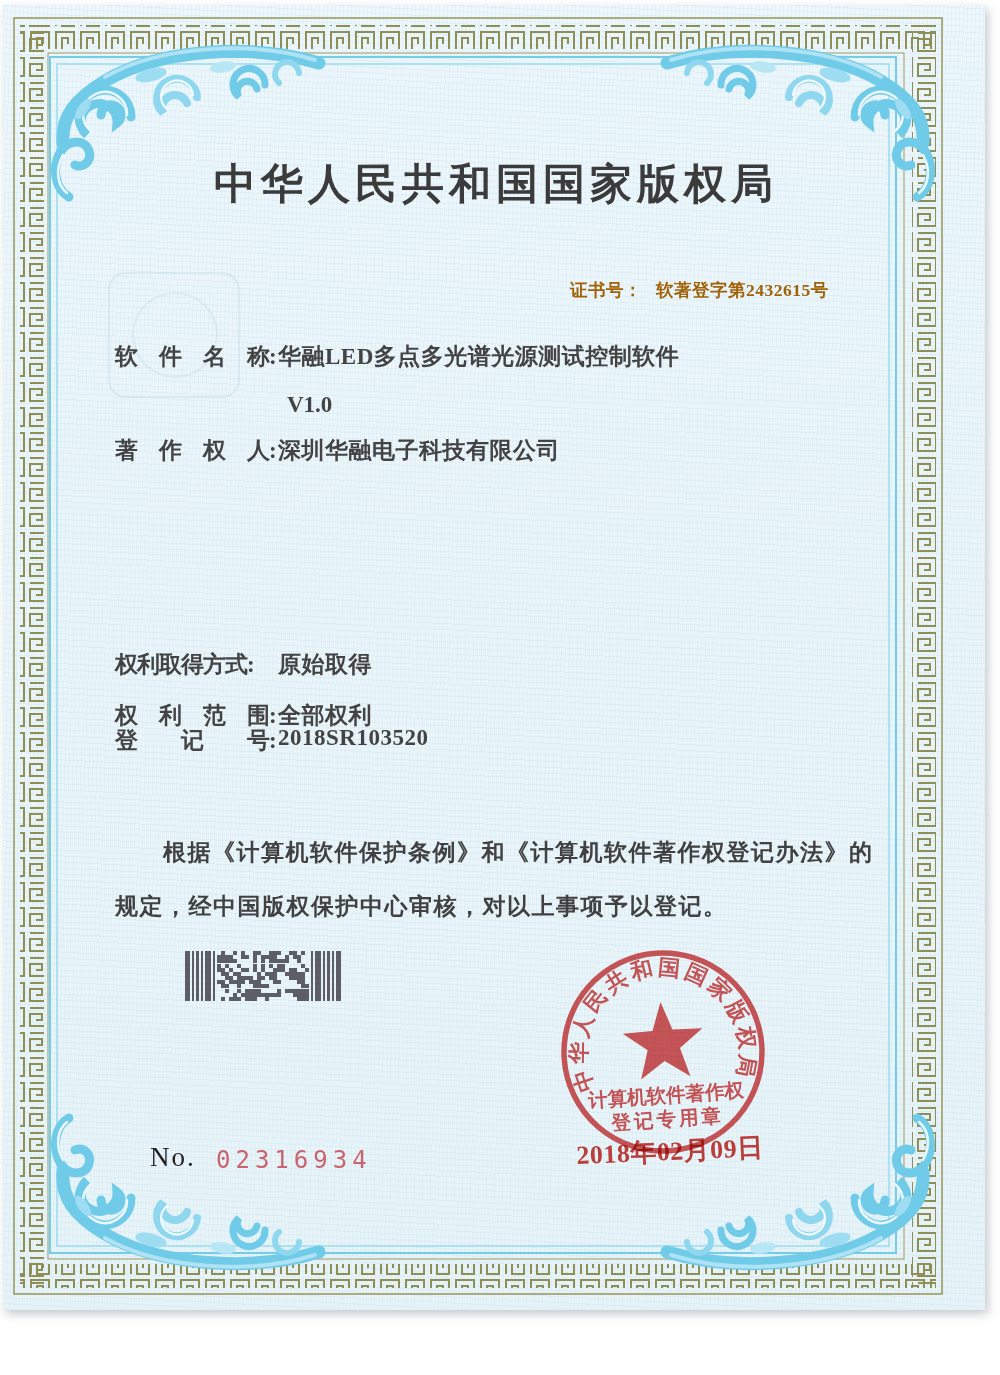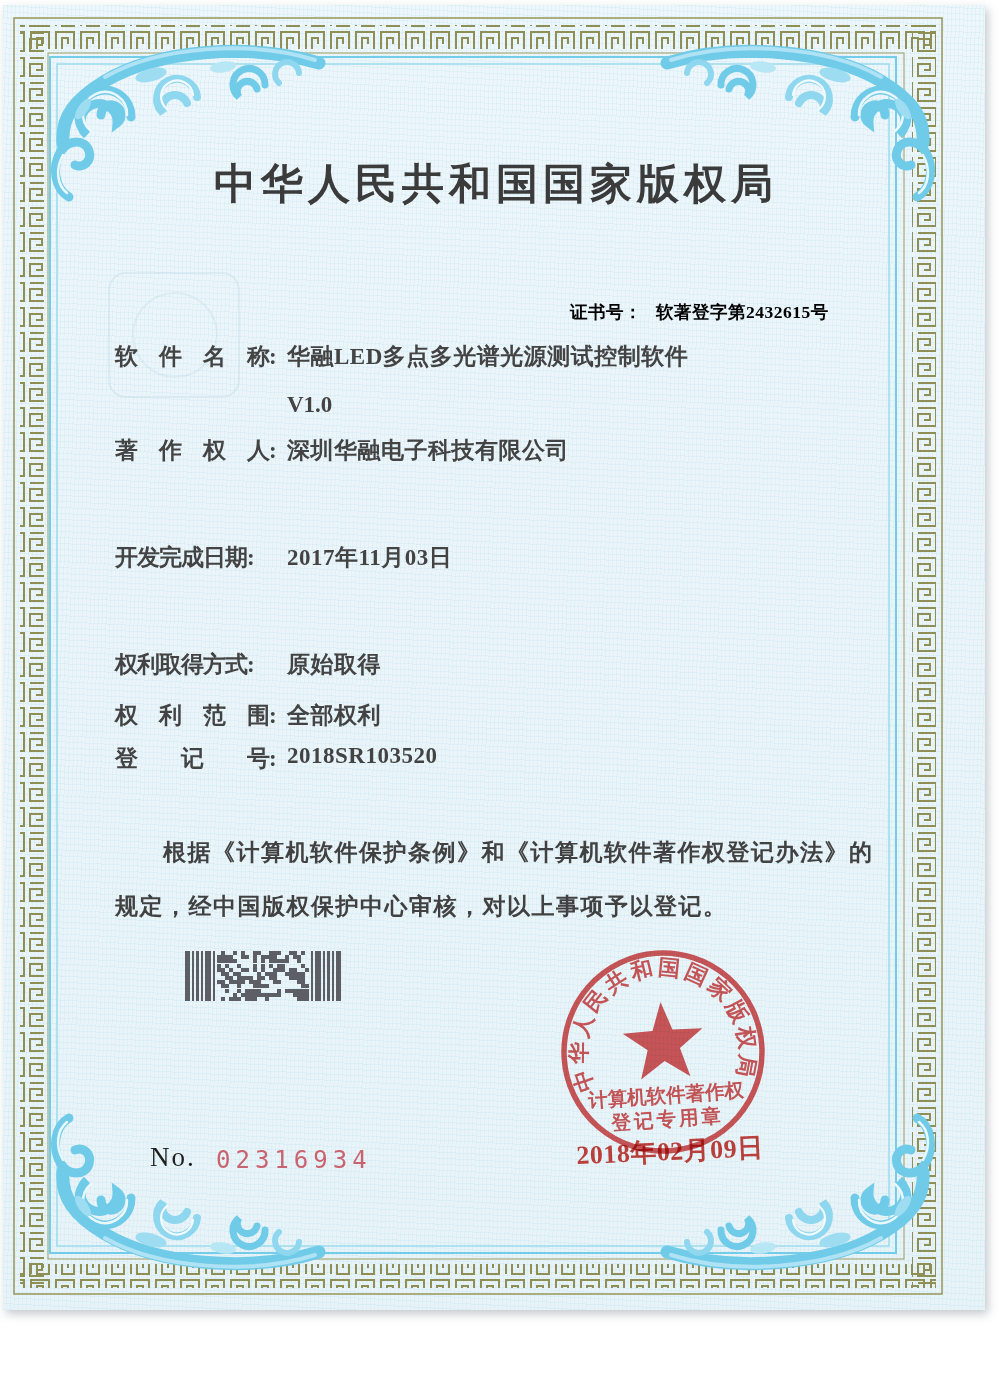--- a/index.html
+++ b/index.html
@@ -13,25 +13,25 @@
          box-shadow:3px 4px 9px rgba(90,100,110,.35);}
   .border-svg{position:absolute;left:3px;top:5px;width:982px;height:1305px;pointer-events:none;}
   .emboss{position:absolute;left:108px;top:272px;width:128px;height:122px;border:2px solid rgba(170,205,218,.45);
           border-radius:18px;opacity:.55;}
   .emboss::after{content:"";position:absolute;left:22px;top:18px;width:82px;height:82px;border-radius:50%;
           border:2px solid rgba(170,205,218,.4);}
   .authority{position:absolute;left:0;top:156px;width:992px;text-align:center;font-size:42px;font-weight:700;
              color:#3b3b3b;letter-spacing:5px;}
   .cert-title{position:absolute;left:0;top:216px;width:958px;text-align:center;font-size:46px;font-weight:700;
              color:#383838;letter-spacing:4px;}
-  .cert-no{position:absolute;left:570px;top:300px;font-size:17.5px;color:#000000;font-weight:600;letter-spacing:.5px;}
+  .cert-no{position:absolute;left:570px;top:278px;font-size:17.5px;color:#a16207;font-weight:600;letter-spacing:.5px;}
   .cert-no .v{margin-left:14px;}
   .frow{position:absolute;left:115px;font-size:23px;color:#434343;font-weight:600;letter-spacing:.5px;}
   .frow .lbl{display:inline-block;width:163px;letter-spacing:-1px;vertical-align:top;}
-  .frow .val{display:inline-block;margin-left:9px;letter-spacing:.5px;vertical-align:top;}
+  .frow .val{display:inline-block;letter-spacing:.5px;vertical-align:top;}
   .val2{position:absolute;left:287px;top:392px;font-size:23px;color:#434343;font-weight:600;}
   .statement{position:absolute;left:115px;width:760px;font-size:23px;color:#414141;font-weight:600;
              letter-spacing:1.5px;line-height:30px;}
   .indent{text-indent:48px;}
   .barcode{position:absolute;left:185px;top:951px;width:142px;height:50px;display:flex;align-items:stretch;opacity:.88;}
   .serial{position:absolute;left:150px;top:1142px;font-size:27px;color:#1f1f1f;letter-spacing:2px;}
   .serial-num{position:absolute;left:216px;top:1146px;font-size:24px;color:#c9646f;letter-spacing:5px;
               font-family:"DejaVu Sans Mono",monospace;}
   .logo{position:absolute;left:432px;top:664px;display:flex;align-items:center;gap:7px;}
   .logo-text{font-family:"Liberation Sans","DejaVu Sans",sans-serif;font-size:27px;font-weight:bold;
@@ -92,30 +92,27 @@
     <span>证书号：</span><span class="v">软著登字第2432615号</span>
   </div>
 
   <div class="frow" style="top:341px">
     <span class="lbl">软　件　名　称:</span><span class="val">华融LED多点多光谱光源测试控制软件</span>
   </div>
   <div class="val2">V1.0</div>
   <div class="frow" style="top:435px">
     <span class="lbl">著　作　权　人:</span><span class="val">深圳华融电子科技有限公司</span>
   </div>
-  <div class="frow" style="top:542px">
-    <span class="lbl">开发完成日期:</span><span class="val">2017年11月03日</span>
-  </div>
   <div class="frow" style="top:700px">
     <span class="lbl">权　利　范　围:</span><span class="val">全部权利</span>
   </div>
   <div class="frow" style="top:649px">
     <span class="lbl">权利取得方式:</span><span class="val">原始取得</span>
   </div>
-  <div class="frow" style="top:743px">
+  <div class="frow" style="top:725px">
     <span class="lbl">登　　记　　号:</span><span class="val">2018SR103520</span>
   </div>
 
   <div class="statement" style="top:892px">规定，经中国版权保护中心审核，对以上事项予以登记。</div>
   <div class="statement indent" style="top:838px">根据《计算机软件保护条例》和《计算机软件著作权登记办法》的</div>
 
 
   <div class="barcode">
       <i style="width: 5px; background: rgb(75, 75, 82); margin-right: 2px; flex: 0 0 auto;"></i>
       <i style="width: 2px; background: rgb(75, 75, 82); margin-right: 2px; flex: 0 0 auto;"></i>

